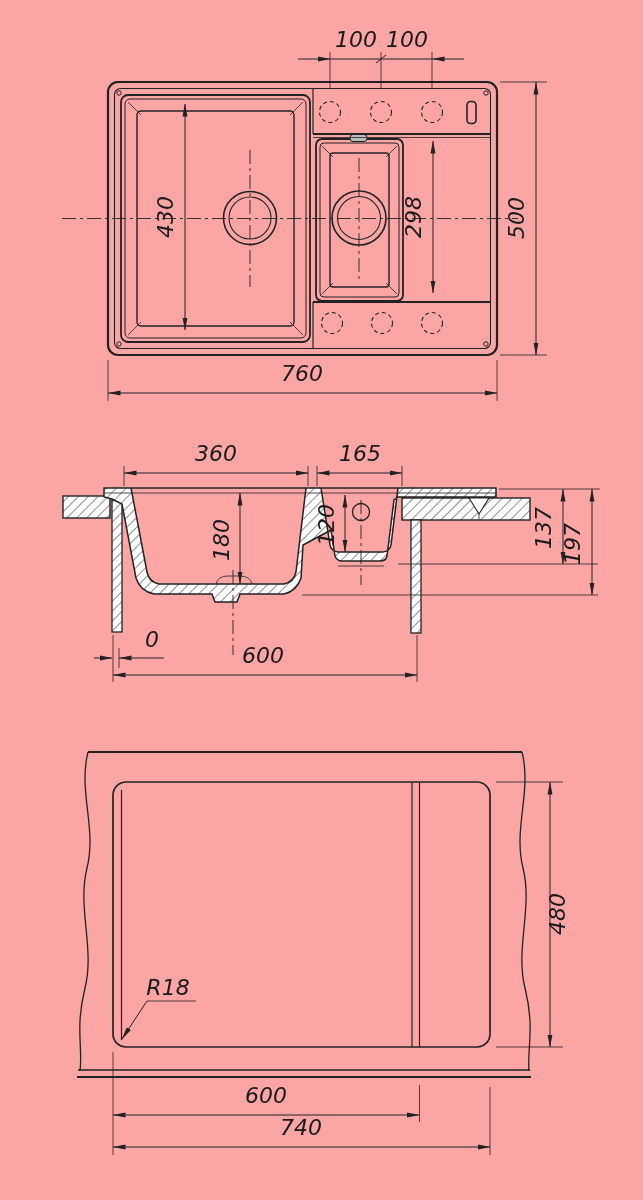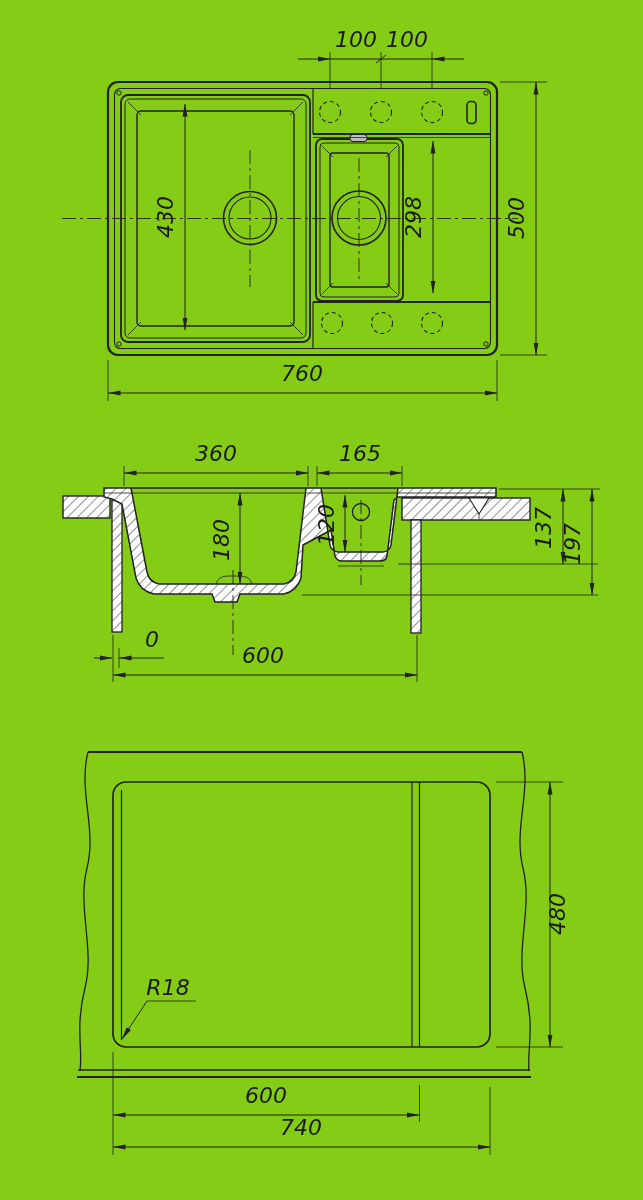--- a/index.html
+++ b/index.html
@@ -1,16 +1,16 @@
 <!DOCTYPE html>
 <html><head>
 <meta charset="utf-8">
 <style>
   html,body{margin:0;padding:0;background:#ffffff;}
-  .canvas{width:643px;height:1200px;background:#84cc16;position:relative;overflow:hidden;}
+  .canvas{width:643px;height:1200px;background:#fca5a5;position:relative;overflow:hidden;}
   svg{display:block;}
   .outline{stroke:#222;fill:none;}
   .dim{stroke:#222;stroke-width:1;fill:none;}
   .ext{stroke:#222;stroke-width:0.8;fill:none;}
   .thin{stroke:#222;stroke-width:0.8;fill:none;}
   .cl{stroke:#222;stroke-width:0.9;fill:none;stroke-dasharray:14 4 3 4;}
   .dc{stroke:#222;stroke-width:1.1;fill:none;stroke-dasharray:4 3;}
   .dim-text{font-family:"DejaVu Sans",sans-serif;font-style:italic;font-size:22px;fill:#1a1a1a;text-anchor:middle;}
 </style>
 </head>

